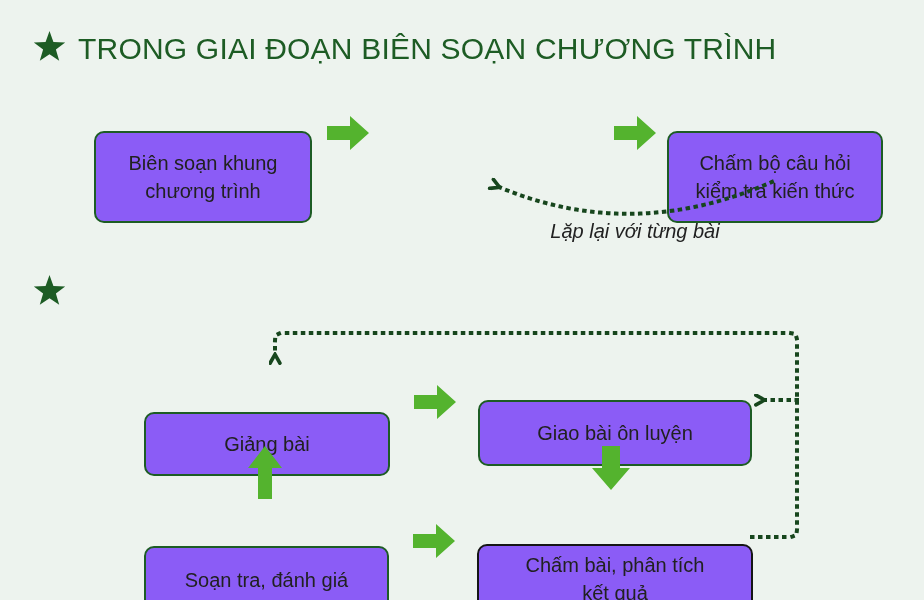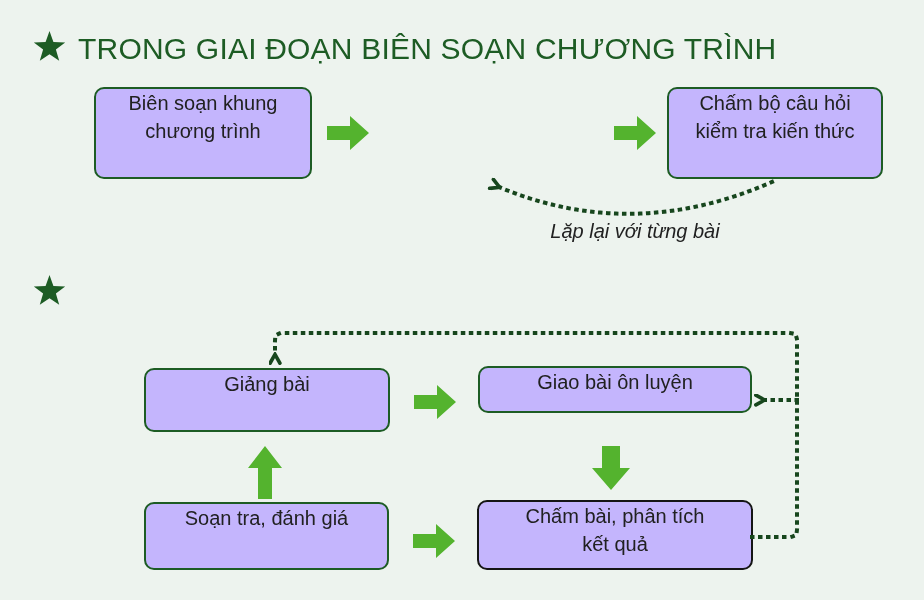--- a/index.html
+++ b/index.html
@@ -25,31 +25,32 @@
     font-size:30px;
     font-weight:400;
     color:var(--dark);
     letter-spacing:.2px;
     white-space:nowrap;
   }
   .star{position:absolute;width:33px;height:31px;}
   .star polygon{fill:var(--dark);}
   .flow-box{
     position:absolute;
-    background:#c4b5fd;
+    background:#8b5cf6;
     border:2px solid var(--dark);
     border-radius:10px;
     display:flex;
     flex-direction:column;
     align-items:center;
-    justify-content:flex-start;
+    justify-content:center;
     font-size:20px;
     line-height:1.4;
     color:var(--ink);
     text-align:center;
+    margin-top:44px;
   }
   .flow-box.black{border-color:var(--blackline);border-width:2.5px;}
   .block-arrow{position:absolute;}
   .block-arrow polygon{fill:var(--accent);}
   .overlay{position:absolute;left:0;top:0;width:924px;height:600px;pointer-events:none;}
   .dotted{
     fill:none;
     stroke:var(--dots);
     stroke-width:4;
     stroke-linecap:square;
@@ -101,21 +102,21 @@
 
   <div class="flow-box" style="left:144px;top:368px;width:246px;height:64px">
     <div>Giảng bài</div>
     <div></div>
   </div>
 
   <svg class="block-arrow" style="left:414px;top:384px" width="42" height="36" viewBox="0 0 42 36">
     <polygon points="0,11 23,11 23,1 42,18 23,35 23,25 0,25"></polygon>
   </svg>
 
-  <div class="flow-box" style="left:478px;top:366px;width:274px;height:47px">
+  <div class="flow-box" style="left:478px;top:356px;width:274px;height:66px">
     <div>Giao bài ôn luyện</div>
     <div></div>
   </div>
 
   <svg class="block-arrow" style="left:248px;top:446px" width="34" height="53" viewBox="0 0 34 53">
     <polygon points="17,0 34,22 24,22 24,53 10,53 10,22 0,22"></polygon>
   </svg>
 
   <svg class="block-arrow" style="left:592px;top:446px" width="38" height="44" viewBox="0 0 38 44">
     <polygon points="10,0 28,0 28,22 38,22 19,44 0,22 10,22"></polygon>

